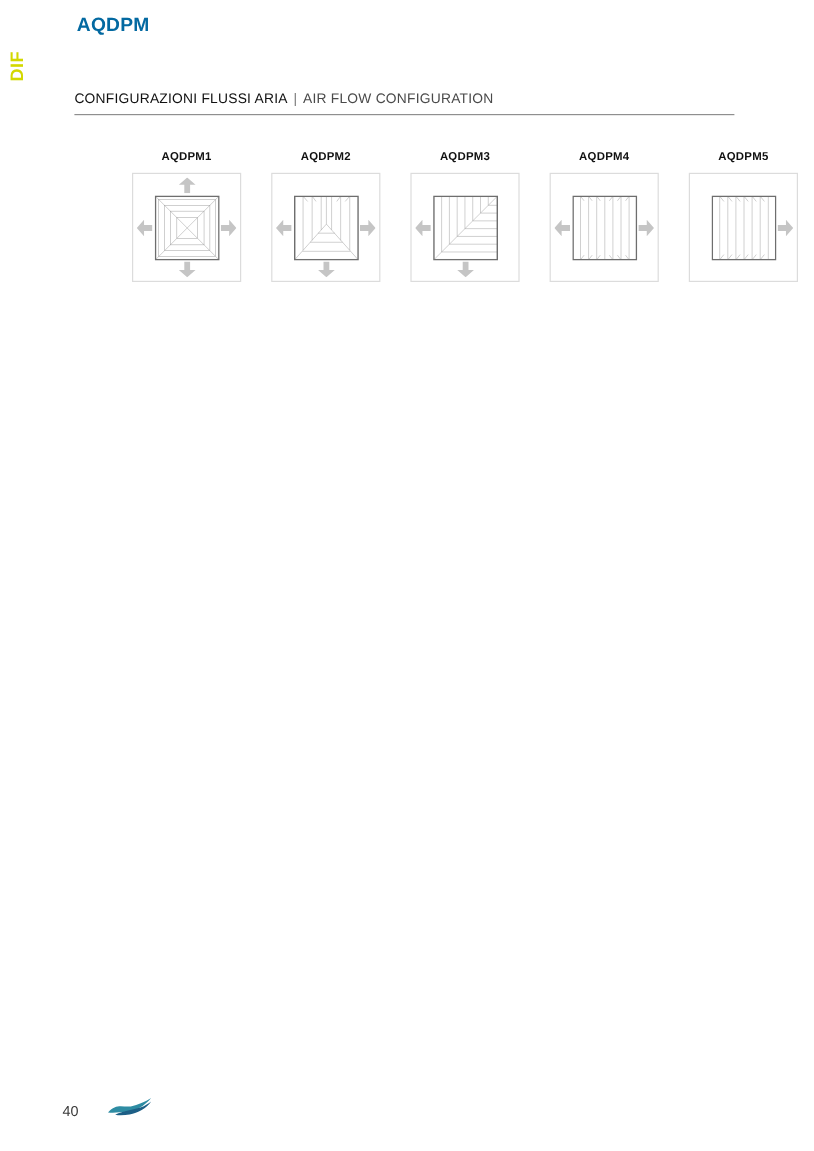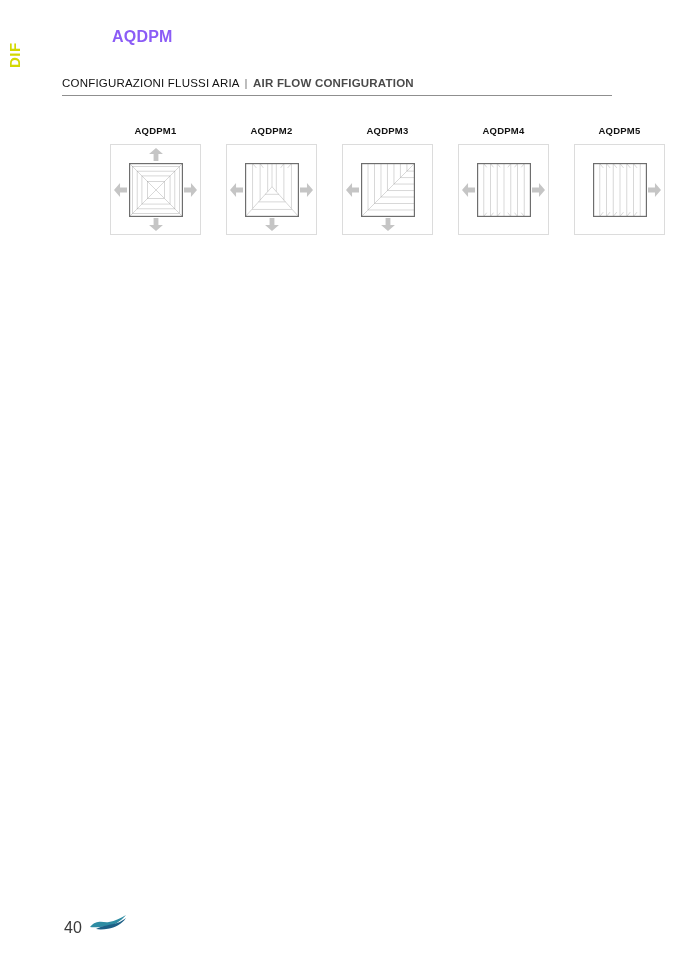--- a/index.html
+++ b/index.html
@@ -10,32 +10,32 @@
   }
   
   .side-label{
     position:absolute;top:68px;left:6px;
     transform:rotate(-90deg);transform-origin:0 0;
     font-size:15px;font-weight:bold;letter-spacing:.5px;color:#d3d800;
     white-space:nowrap;
   }
   
   .page-title{
-    position:absolute;top:28px;left:64px;
-    font-size:16px;font-weight:bold;color:#8b5cf6;letter-spacing:.2px;margin-left:48px;
+    position:absolute;top:13px;left:64px;
+    font-size:16px;font-weight:bold;color:#0369a1;letter-spacing:.2px;
   }
   
   .section-header{
     position:absolute;top:77px;left:62px;width:550px;
     font-size:11.5px;letter-spacing:.2px;
     padding-bottom:6px;border-bottom:1px solid #8f8f8f;
   }
   .section-header .it{font-weight:normal;color:#111;margin-top:40px;}
   .section-header .sep{color:#777;font-weight:normal;padding:0 2px;}
-  .section-header .en{color:#4a4a4a;font-weight:bold;}
+  .section-header .en{color:#4a4a4a;font-weight:normal;}
   
   .cards{
     position:absolute;top:125px;left:110px;
     display:flex;gap:25px;
   }
   .card{width:91px;}
   .card-label{
     text-align:center;font-size:9.5px;font-weight:bold;color:#111;
     margin-bottom:8px;letter-spacing:.2px;
   }
@@ -48,21 +48,21 @@
     display:block;
   }
   .arrow{position:absolute;width:15px;height:13px;line-height:0;}
   .arrow svg{display:block;}
   .arrow.up{top:3px;left:50%;transform:translateX(-50%);}
   .arrow.down{bottom:3px;left:50%;transform:translateX(-50%) rotate(180deg);}
   .arrow.left{left:2px;top:50%;transform:translateY(-50%) rotate(-90deg);}
   .arrow.right{right:2px;top:50%;transform:translateY(-50%) rotate(90deg);}
   
   .footer-page-number{
-    position:absolute;left:64px;top:919px;font-size:16px;color:#3a3a3a;
+    position:absolute;left:52px;top:919px;font-size:12px;color:#3a3a3a;
   }
   .footer-logo{position:absolute;left:88px;top:913px;}
 </style>
 </head>
 <body>
 
 <div class="side-label">DIF</div>
 
 <div class="page-title">AQDPM</div>
 

